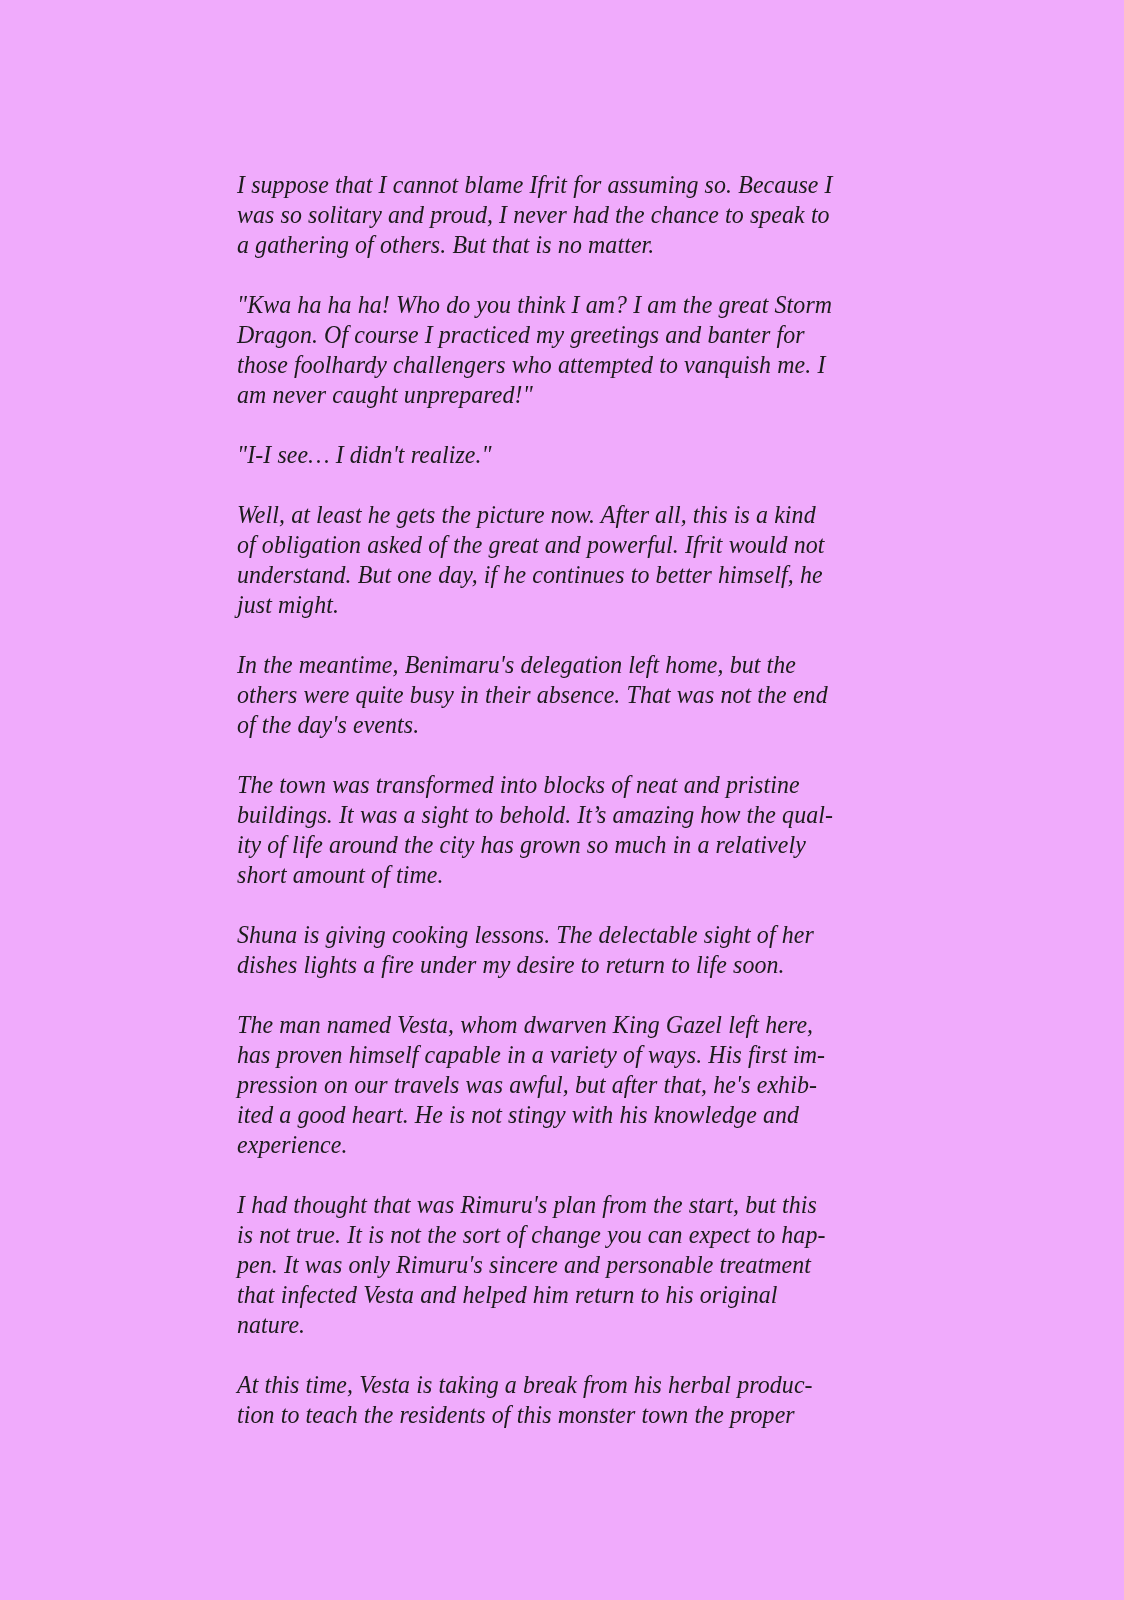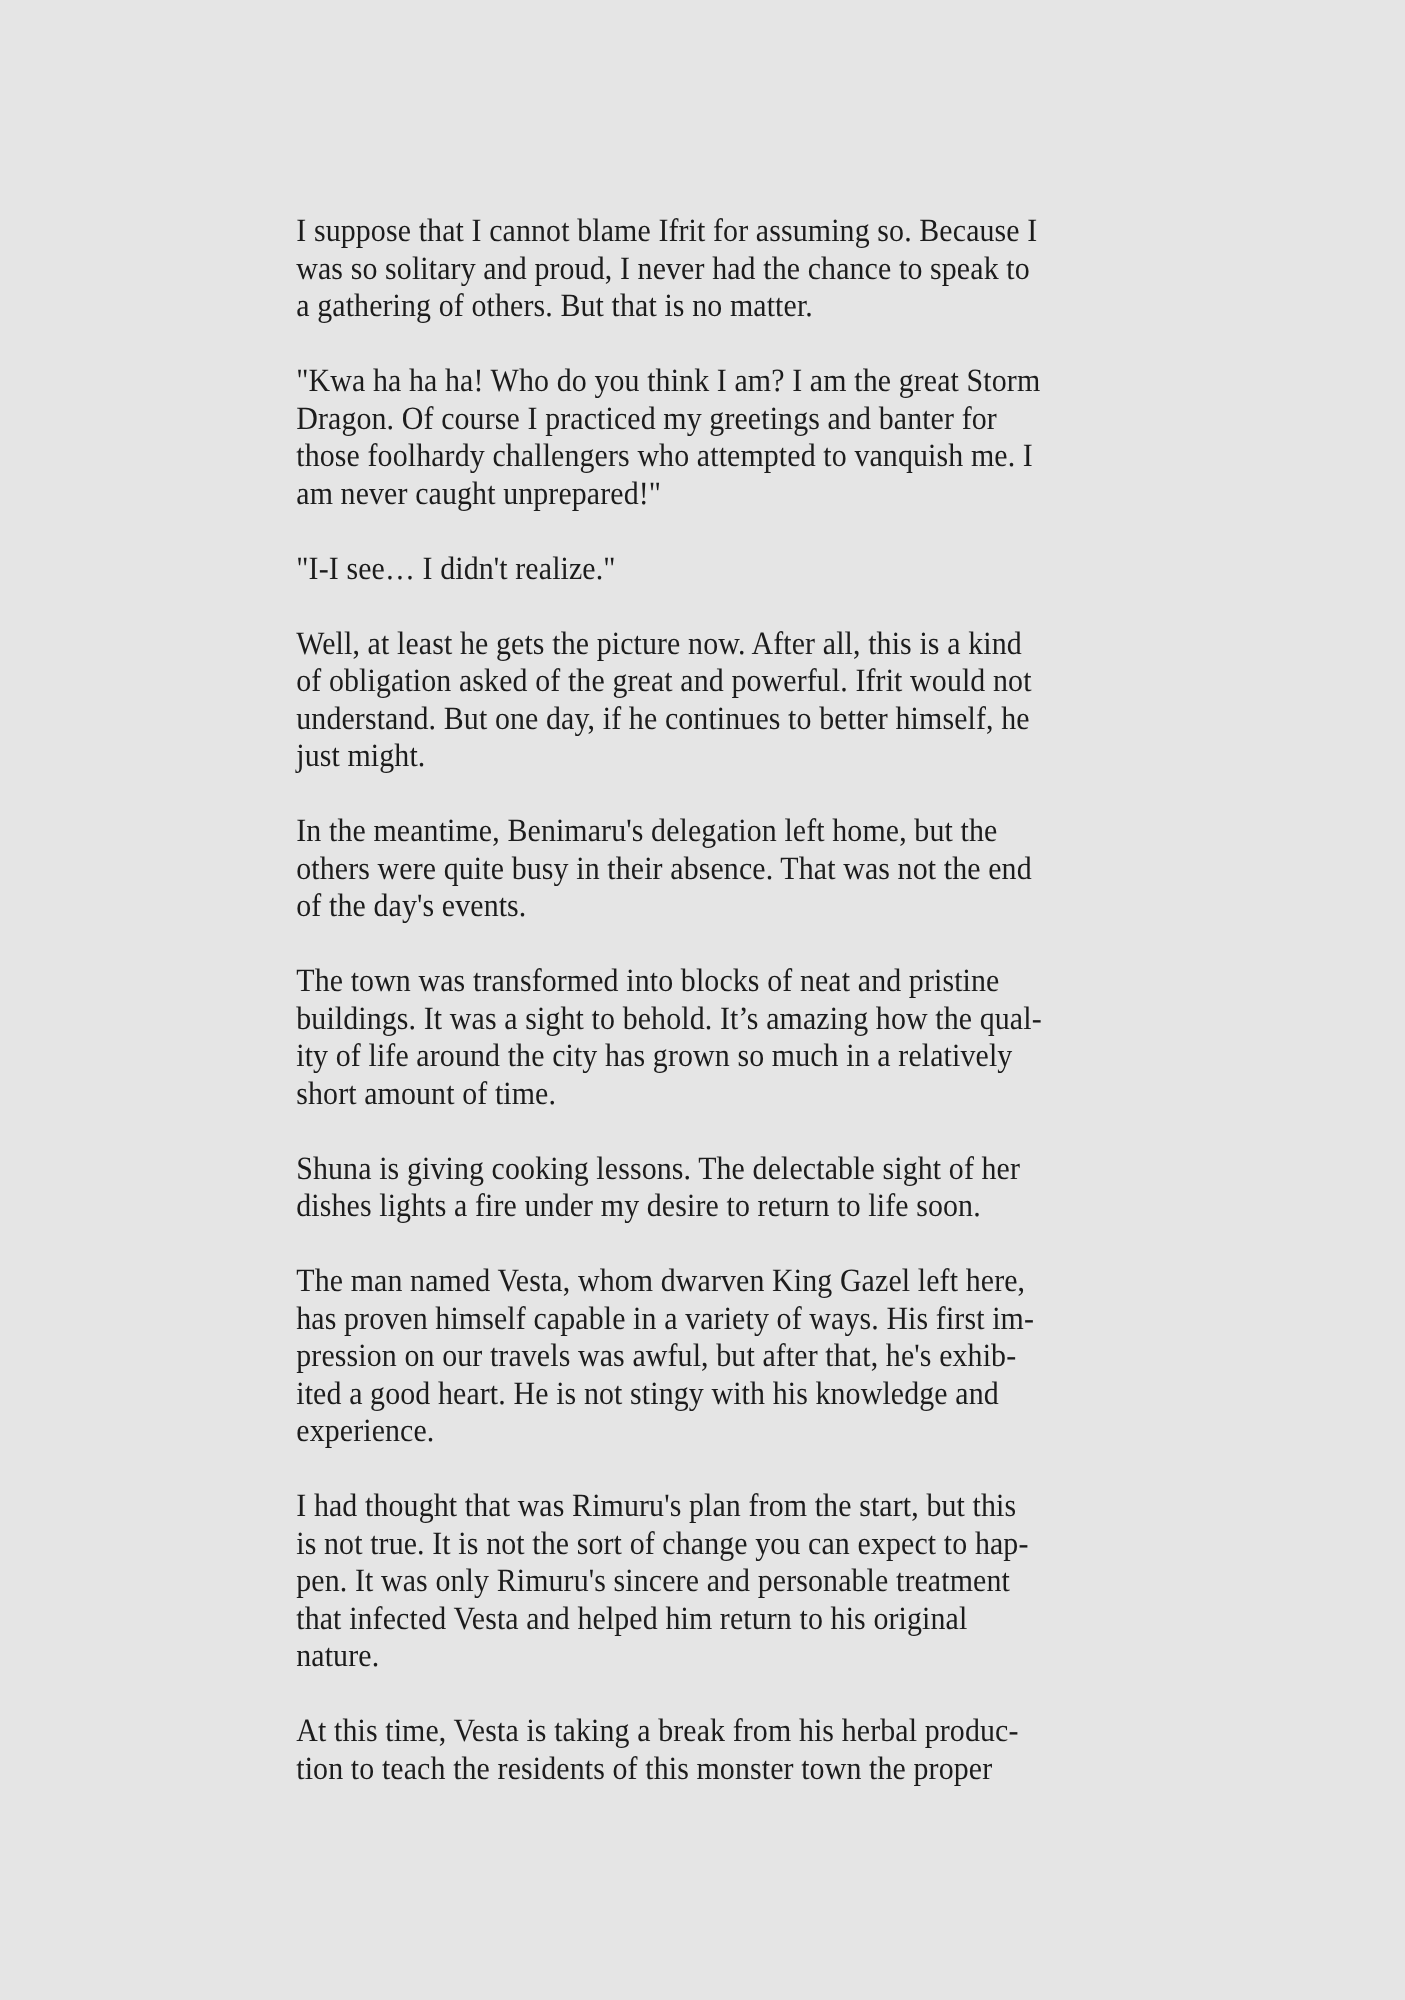--- a/index.html
+++ b/index.html
@@ -10,21 +10,22 @@
   body {
     width: 1124px;
     height: 1600px;
     position: relative;
     overflow: hidden;
     font-family: "Liberation Serif", serif;
   }
   .page {
     position: absolute;
     inset: 0;
-    background: #e5e5e5;
+    background: #f0abfc;
+    font-style: italic;
   }
   .text-block {
     position: absolute;
     left: 237px;
     top: 170px;
     width: 736px;
     transform: scaleX(0.92);
     transform-origin: left top;
     color: #1c1c1c;
     font-size: 26px;

